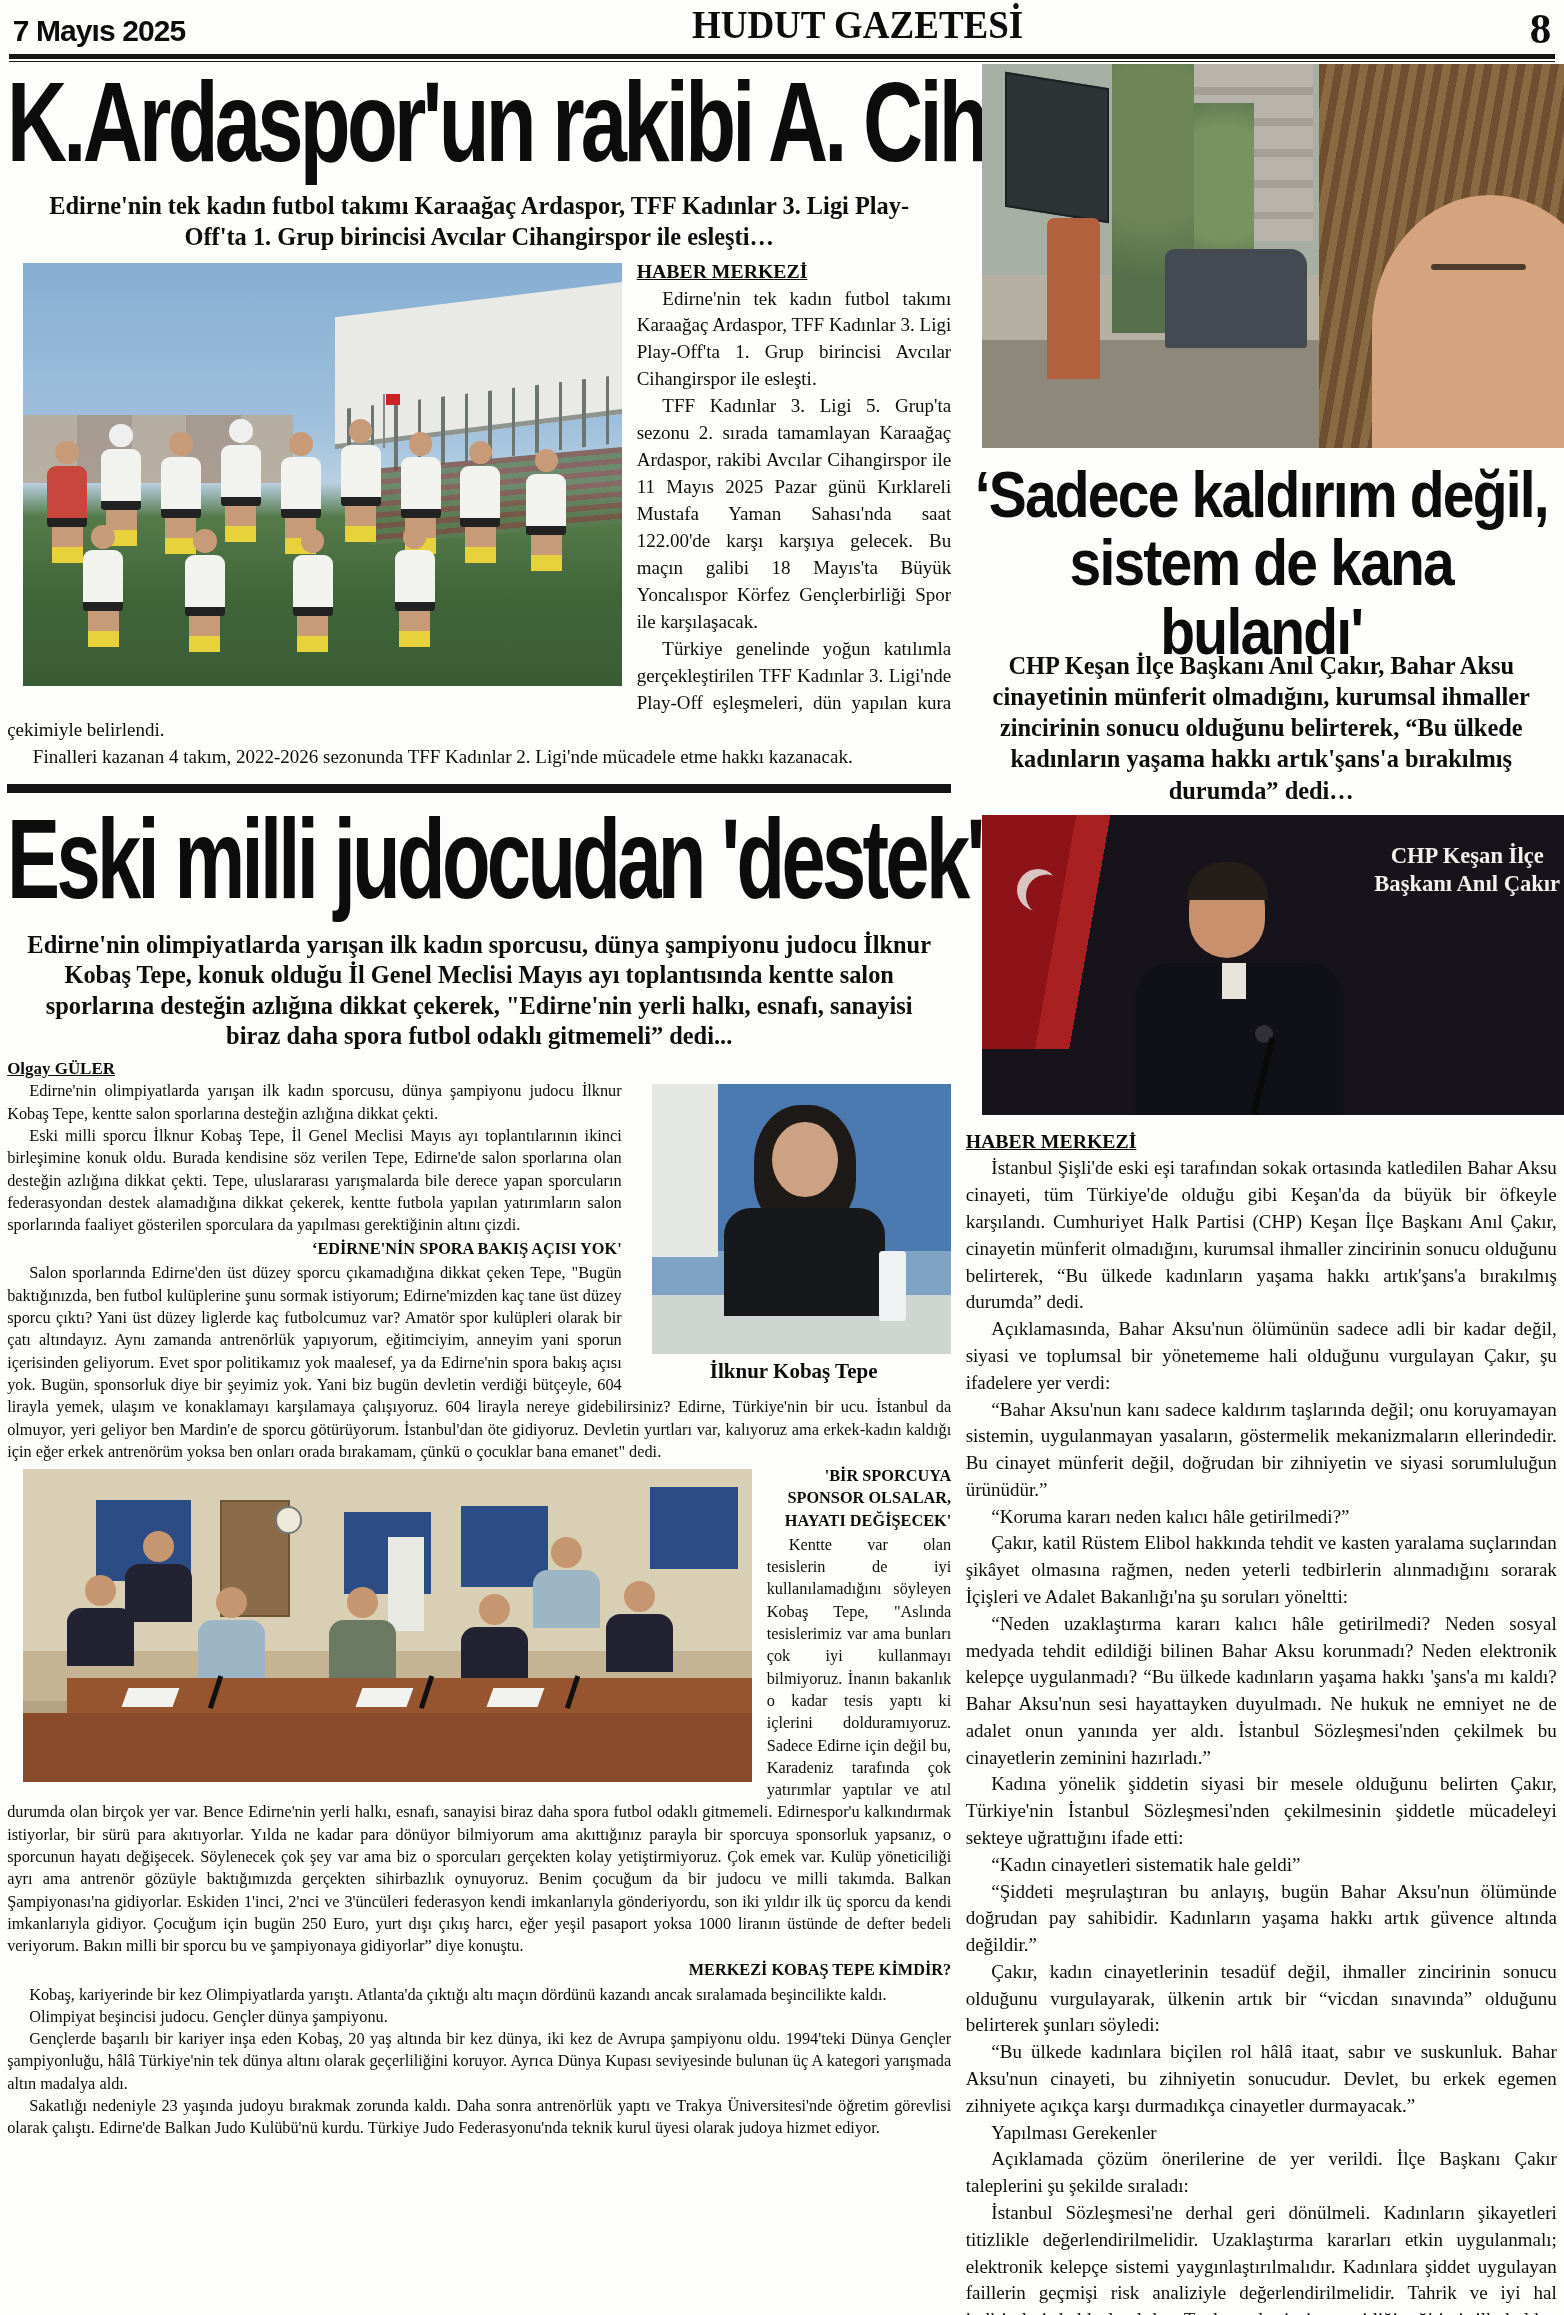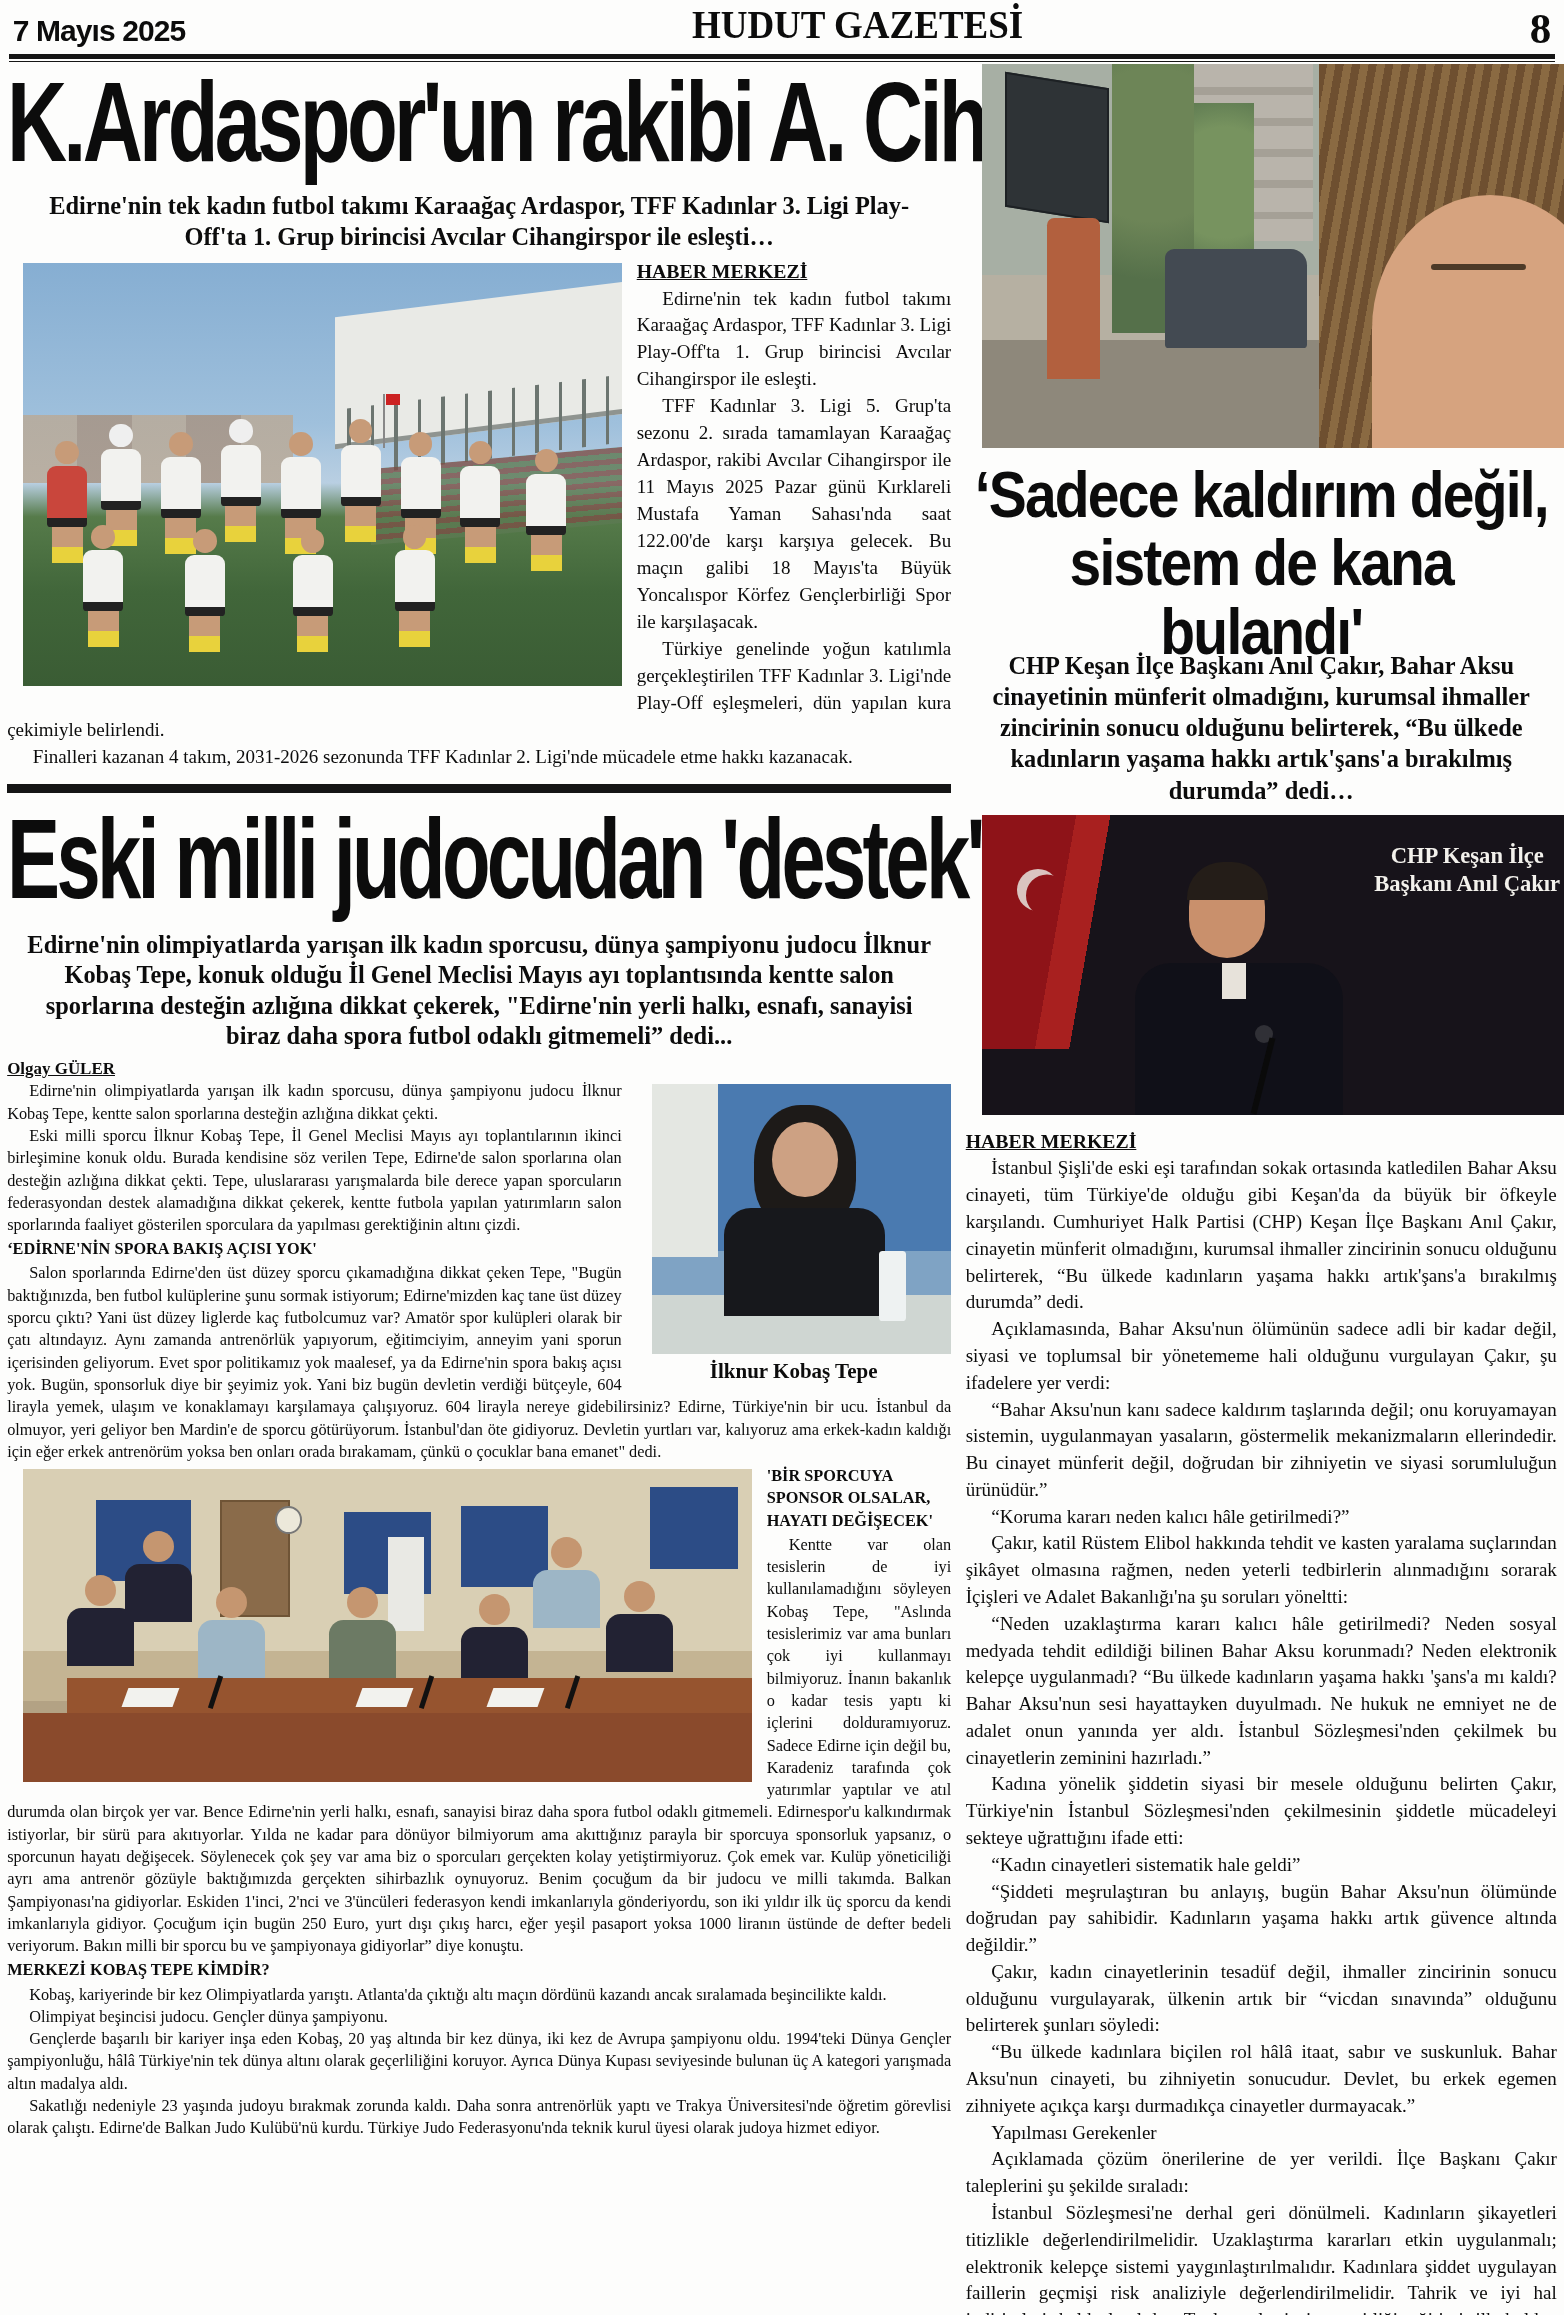--- a/index.html
+++ b/index.html
@@ -22,21 +22,21 @@
   .deck{font-weight:bold;text-align:center;font-size:24.4px;line-height:1.25;margin:9px auto 5.4px auto;max-width:887px;}
   .rdeck{font-weight:bold;text-align:center;font-size:24.4px;line-height:1.28;margin:11px auto 9px auto;max-width:579px;}
   .rhead{font-family:"Liberation Sans",sans-serif;font-weight:800;text-align:center;font-size:57px;
          line-height:1.04;letter-spacing:-1.8px;margin-top:12.7px;transform:scaleY(1.15);transform-origin:top;}
   
   .fb-body{font-size:19px;line-height:1.42;text-align:justify;}
   .jd-body{font-size:16.3px;line-height:1.37;text-align:justify;}
   .ch-body{font-size:19px;line-height:1.41;text-align:justify;}
   .body-p{margin:0;text-indent:1.35em;}
   .byline{margin:0;font-weight:bold;text-decoration:underline;text-indent:0;font-size:1.04em;}
-  .subhead{margin:1.8px 0;font-weight:bold;text-align:left;text-indent:0;}
+  .subhead{margin:1.8px 0;font-weight:bold;text-align:right;text-indent:0;}
   .divider{height:9px;background:#151515;margin:12.7px 0 1.8px 0;}
   figure{margin:0;}
   .float-l{float:left;margin:5.4px 14.5px 5.4px 0;}
   .float-r{float:right;margin:3.6px 0 3.6px 14.5px;}
   .caption{font-weight:bold;text-align:center;font-size:21px;padding-top:3.6px;}
   
   .ph{position:relative;overflow:hidden;margin-left:16px;}
   
   .ph-foot{width:599px;height:423px;background:linear-gradient(#86aed2 0%,#9fc0dc 38%,#b9cfe2 52%,#567b4a 60%,#41663a 78%,#3a5c34 100%);}
   .ph-foot .roof{position:absolute;left:52%;top:8%;width:55%;height:30%;background:#e9eae6;transform:skewY(-7deg);border-bottom:5.4px solid #8f9490;}
@@ -199,21 +199,21 @@
                   <div class="hd"></div>
                   <div class="tr"></div>
                   <div class="lg"></div>
                 </div>
             </div>
           </figure>
           <p class="byline">HABER MERKEZİ</p>
           <p class="body-p">Edirne'nin tek kadın futbol takımı Karaağaç Ardaspor, TFF Kadınlar 3. Ligi Play-Off'ta 1. Grup birincisi Avcılar Cihangirspor ile esleşti.</p>
           <p class="body-p">TFF Kadınlar 3. Ligi 5. Grup'ta sezonu 2. sırada tamamlayan Karaağaç Ardaspor, rakibi Avcılar Cihangirspor ile 11 Mayıs 2025 Pazar günü Kırklareli Mustafa Yaman Sahası'nda saat 122.00'de karşı karşıya gelecek. Bu maçın galibi 18 Mayıs'ta Büyük Yoncalıspor Körfez Gençlerbirliği Spor ile karşılaşacak.</p>
           <p class="body-p">Türkiye genelinde yoğun katılımla gerçekleştirilen TFF Kadınlar 3. Ligi'nde Play-Off eşleşmeleri, dün yapılan kura çekimiyle belirlendi.</p>
-          <p class="body-p">Finalleri kazanan 4 takım, 2031-2026 sezonunda TFF Kadınlar 2. Ligi'nde mücadele etme hakkı kazanacak.</p>
+          <p class="body-p">Finalleri kazanan 4 takım, 2022-2026 sezonunda TFF Kadınlar 2. Ligi'nde mücadele etme hakkı kazanacak.</p>
           <div style="clear:both"></div>
         </div>
         <div class="divider"></div>
       </div>
 
       <div>
         <div class="h2-wrap huge">
           <span class="h2-inner">Eski milli judocudan 'destek' isyanı!</span>
         </div>
         <div class="deck" style="max-width:914px;">Edirne'nin olimpiyatlarda yarışan ilk kadın sporcusu, dünya şampiyonu judocu İlknur Kobaş Tepe, konuk olduğu İl Genel Meclisi Mayıs ayı toplantısında kentte salon sporlarına desteğin azlığına dikkat çekerek, "Edirne'nin yerli halkı, esnafı, sanayisi biraz daha spora futbol odaklı gitmemeli” dedi...</div>

